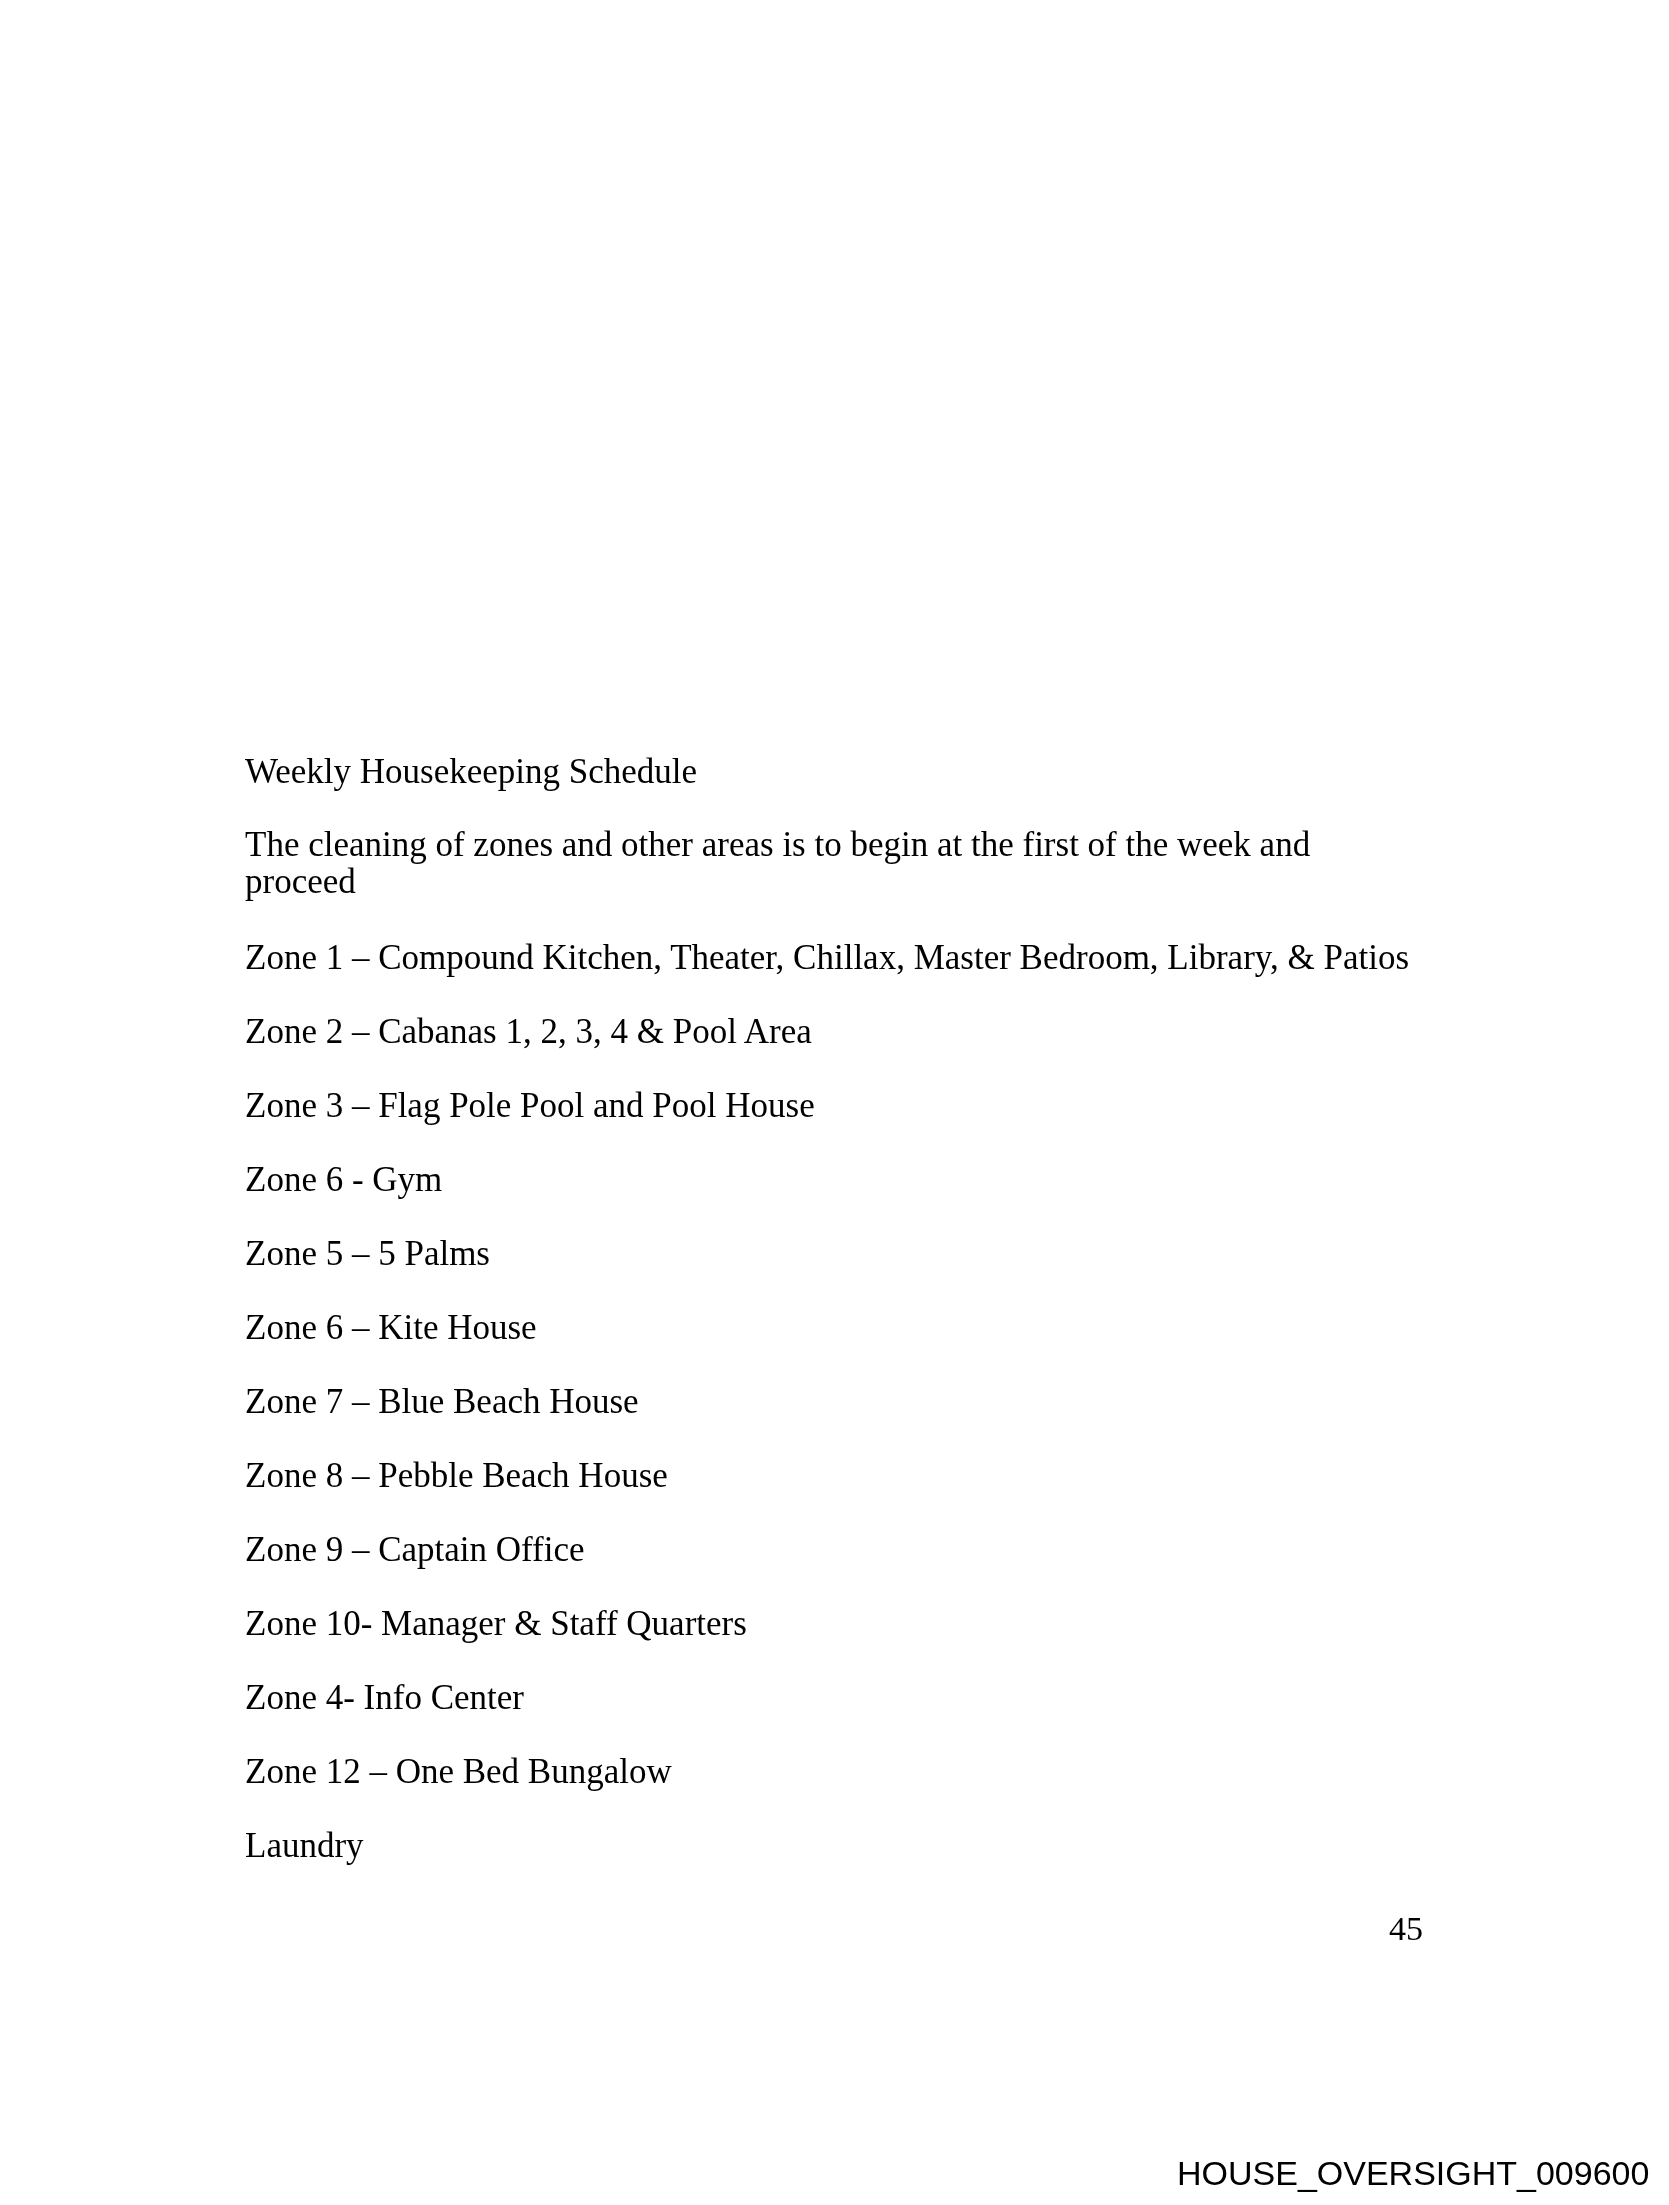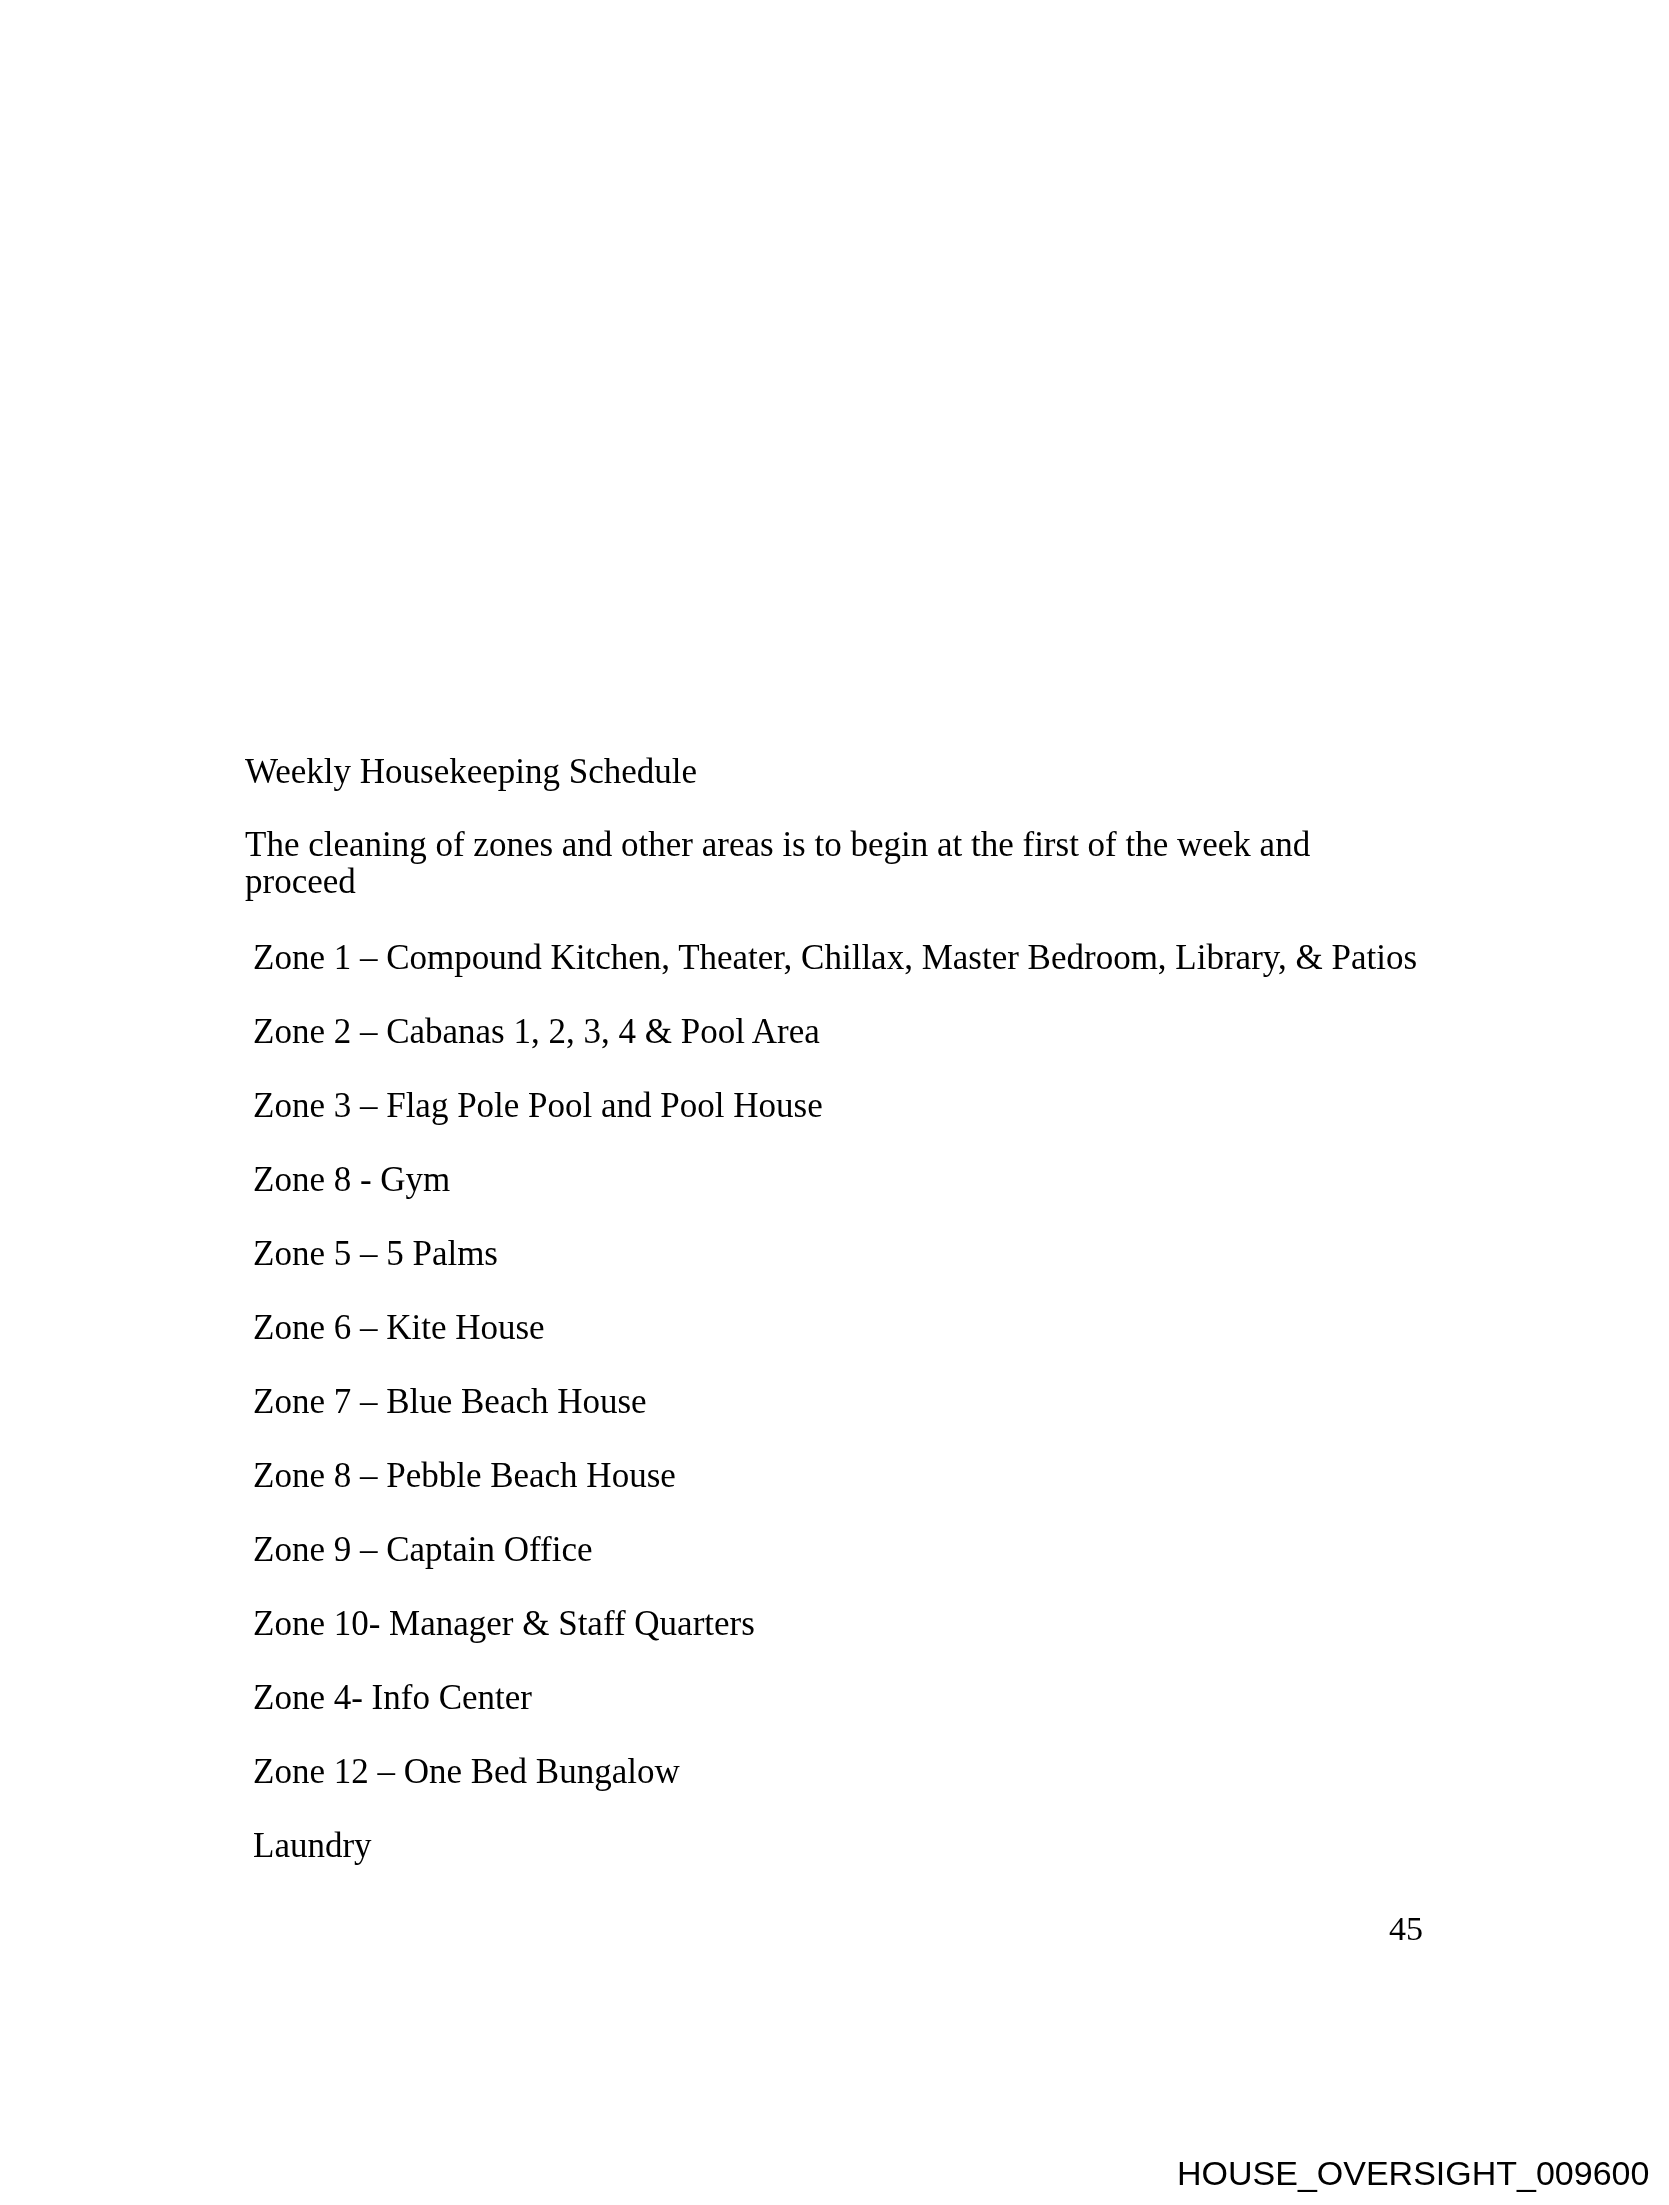--- a/index.html
+++ b/index.html
@@ -36,21 +36,21 @@
   .intro span {
     display: block;
   }
   .zone-list {
     margin: 0;
     padding: 0;
   }
   .zone-list p {
     font-size: 35px;
     line-height: 37px;
-    margin: 0 0 37px 8px;
+    margin: 0 0 37px 0;
     white-space: nowrap;
   }
   .page-number {
     position: absolute;
     top: 1912px;
     left: 1389px;
     font-size: 34px;
     line-height: 34px;
     font-family: "Liberation Serif", "DejaVu Serif", serif;
   }
@@ -73,21 +73,21 @@
     <h1 class="doc-title">Weekly Housekeeping Schedule</h1>
 
     <p class="intro">
       <span>The cleaning of zones and other areas is to begin at the first of the week and proceed</span>
     </p>
 
     <div class="zone-list">
       <p>Zone 1 – Compound Kitchen, Theater, Chillax, Master Bedroom, Library, &amp; Patios</p>
       <p>Zone 2 – Cabanas 1, 2, 3, 4 &amp; Pool Area</p>
       <p>Zone 3 – Flag Pole Pool and Pool House</p>
-      <p>Zone 8 - Gym</p>
+      <p>Zone 6 - Gym</p>
       <p>Zone 5 – 5 Palms</p>
       <p>Zone 6 – Kite House</p>
       <p>Zone 7 – Blue Beach House</p>
       <p>Zone 8 – Pebble Beach House</p>
       <p>Zone 9 – Captain Office</p>
       <p>Zone 10- Manager &amp; Staff Quarters</p>
       <p>Zone 4- Info Center</p>
       <p>Zone 12 – One Bed Bungalow</p>
       <p>Laundry</p>
     </div>

